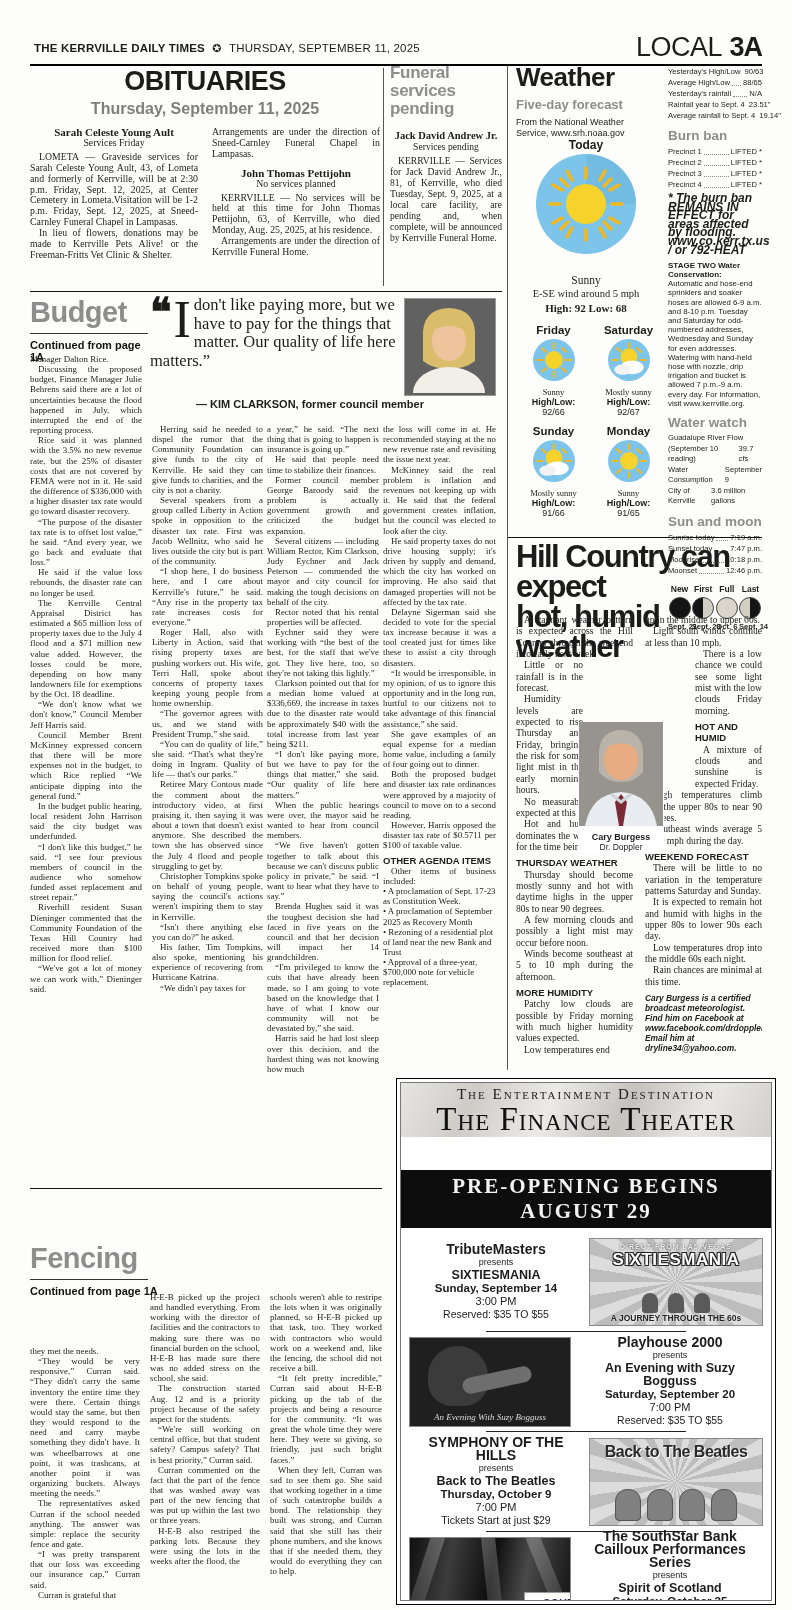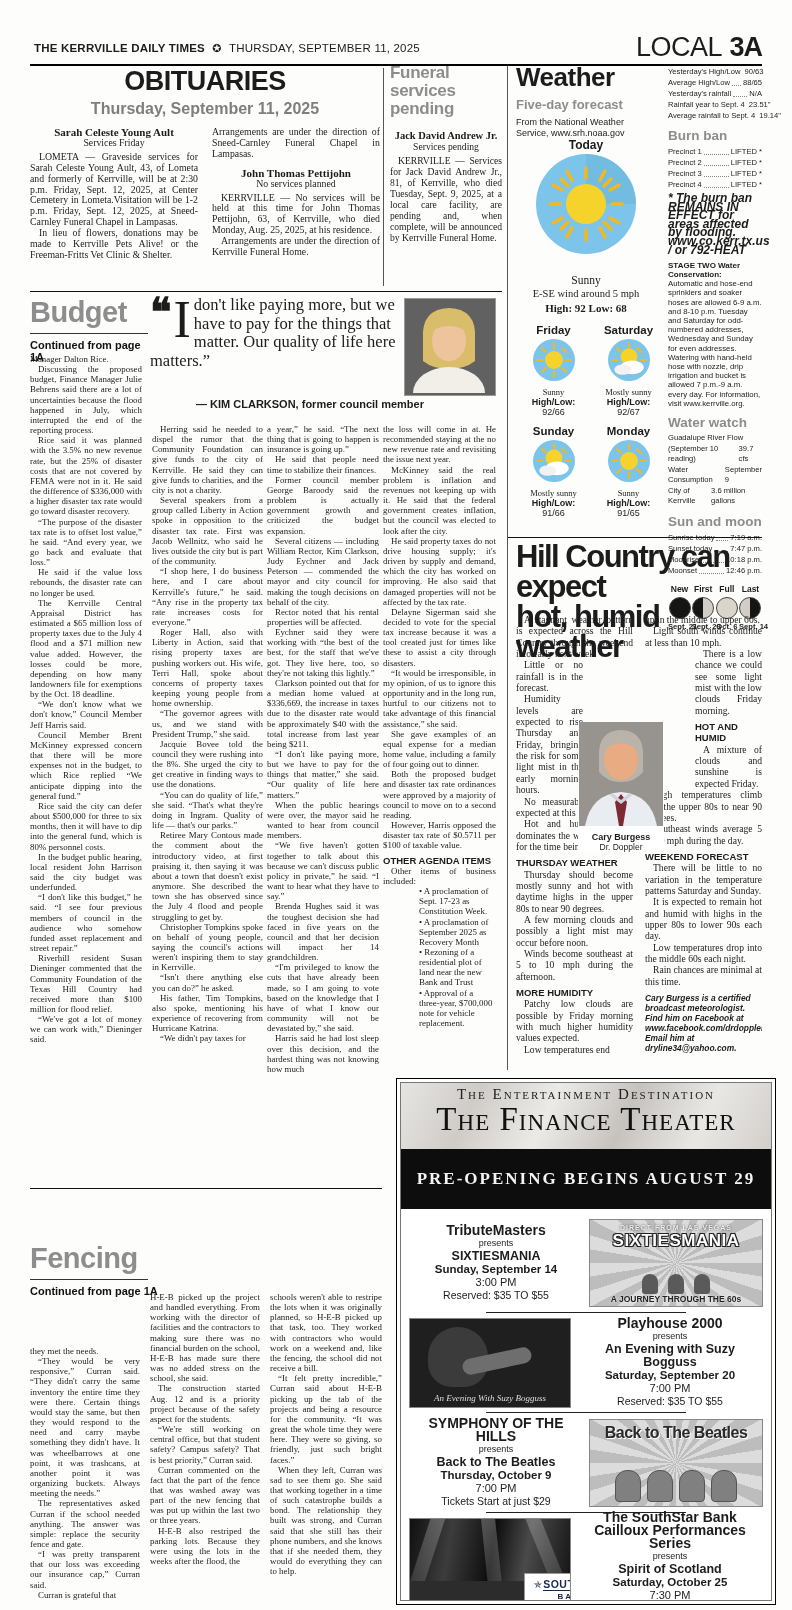--- a/index.html
+++ b/index.html
@@ -81,21 +81,21 @@
 
   
   .art-head{font-family:"Liberation Sans",sans-serif;font-weight:bold;color:#8d8d8d;
             font-size:29px;letter-spacing:-.5px;}
   .art-rule{background:#333;height:1px;width:118px;margin:4px 0 5px;}
   .continued{font-family:"Liberation Sans",sans-serif;font-weight:bold;font-size:11px;color:#111;}
   .cols p{margin:0;font-size:8.9px;line-height:10.15px;text-align:justify;text-indent:8px;}
   .cols.cont p:first-child{text-indent:0;}
   .cols p.subhead{font-family:"Liberation Sans",sans-serif;font-weight:bold;font-size:9.5px;
                   text-align:left;text-indent:0;margin-top:5px;}
-  .cols p.bullet{text-align:left;text-indent:0;margin-left:36px;}
+  .cols p.bullet{text-align:left;text-indent:0;}
   .cols p.bio{font-family:"Liberation Sans",sans-serif;font-weight:bold;font-style:italic;
               font-size:8.4px;line-height:10px;text-align:left;text-indent:0;margin-top:6px;}
 
   
   .budget{position:absolute;left:30px;top:296px;width:468px;height:888px;}
   .budget-headblock{position:absolute;left:0;top:0;width:118px;}
   .bcol{position:absolute;overflow:hidden;}
   .bcol1{left:0;top:58px;width:112px;height:828px;}
   .bcol2{left:122px;top:128px;width:111px;height:760px;}
   .bcol3{left:237px;top:128px;width:112px;height:760px;}
@@ -133,25 +133,25 @@
   .fcol2{left:120px;top:50px;width:110px;height:330px;}
   .fcol3{left:240px;top:50px;width:112px;height:330px;}
 
   
   .ad{position:absolute;left:396px;top:1078px;width:380px;height:527px;border:1px solid #000;
       background:#fff;padding:3px;box-sizing:border-box;}
   .ad-inner{width:100%;height:100%;border:1px solid #777;box-sizing:border-box;
             display:flex;flex-direction:column;overflow:hidden;}
   .marble{background:linear-gradient(115deg,#e7e5e2 0%,#cfccc8 20%,#eceae7 40%,#c6c3bf 60%,#e9e7e4 80%,#d2cfcb 100%);
           text-align:center;font-family:"Liberation Serif",serif;}
-  .ad-top{padding:3px 0 14px;}
+  .ad-top{padding:3px 0 2px;}
   .ad-tagline{font-size:15px;letter-spacing:2px;font-variant:small-caps;color:#222;}
   .ad-name{font-size:33px;line-height:32px;letter-spacing:1px;font-variant:small-caps;color:#111;}
   .ad-black{background:#0d0d0d;color:#f3f3f3;text-align:center;font-family:"Liberation Serif",serif;}
-  .ad-preopen{font-size:17px;letter-spacing:2px;padding:20px 0;font-weight:bold;}
+  .ad-preopen{font-size:21px;letter-spacing:2px;padding:4px 0;font-weight:bold;margin-top:33px;}
   .ad-events{flex:1;background:#fff;padding:4px 8px 0;}
   .ad-row{display:flex;align-items:center;height:99px;}
   .ad-text{flex:1;text-align:center;font-family:"Liberation Sans",sans-serif;line-height:13px;}
   .ev-presenter{font-weight:bold;font-size:14px;}
   .ev-presents{font-size:9px;}
   .ev-show{font-weight:bold;font-size:12.5px;}
   .ev-date{font-weight:bold;font-size:11.5px;}
   .ev-time{font-size:11px;}
   .ev-price{font-size:10.5px;}
   .ad-img{position:relative;overflow:hidden;border:1px solid #888;}
@@ -507,33 +507,31 @@
 
     <div class="cols bcol bcol1 cont">
         <p>Manager Dalton Rice.</p>
         <p>Discussing the proposed budget, Finance Manager Julie Behrens said there are a lot of uncertainties because the flood happened in July, which interrupted the end of the reporting process.</p>
         <p>Rice said it was planned with the 3.5% no new revenue rate, but the 25% of disaster costs that are not covered by FEMA were not in it. He said the difference of $336,000 with a higher disaster tax rate would go toward disaster recovery.</p>
         <p>“The purpose of the disaster tax rate is to offset lost value,” he said. “And every year, we go back and evaluate that loss.”</p>
         <p>He said if the value loss rebounds, the disaster rate can no longer be used.</p>
         <p>The Kerrville Central Appraisal District has estimated a $65 million loss of property taxes due to the July 4 flood and a $71 million new value added. However, the losses could be more, depending on how many landowners file for exemptions by the Oct. 18 deadline.</p>
         <p>“We don't know what we don't know,” Council Member Jeff Harris said.</p>
         <p>Council Member Brent McKinney expressed concern that there will be more expenses not in the budget, to which Rice replied “We anticipate dipping into the general fund.”</p>
-        <p>Rice said the city can defer about $500,000 for three to six months, then it will have to dip into the general fund, which is 80% personnel costs.</p>
         <p>In the budget public hearing, local resident John Harrison said the city budget was underfunded.</p>
         <p>“I don't like this budget,” he said. “I see four previous members of council in the audience who somehow funded asset replacement and street repair.”</p>
         <p>Riverhill resident Susan Dieninger commented that the Community Foundation of the Texas Hill Country had received more than $100 million for flood relief.</p>
         <p>“We've got a lot of money we can work with,” Dieninger said.</p>
       </div>
     <div class="cols bcol bcol2">
         <p>Herring said he needed to dispel the rumor that the Community Foundation can give funds to the city of Kerrville. He said they can give funds to charities, and the city is not a charity.</p>
         <p>Several speakers from a group called Liberty in Action spoke in opposition to the disaster tax rate. First was Jacob Wellnitz, who said he lives outside the city but is part of the community.</p>
         <p>“I shop here, I do business here, and I care about Kerrville's future,” he said. “Any rise in the property tax rate increases costs for everyone.”</p>
         <p>Roger Hall, also with Liberty in Action, said that rising property taxes are pushing workers out. His wife, Terri Hall, spoke about concerns of property taxes keeping young people from home ownership.</p>
         <p>“The governor agrees with us, and we stand with President Trump,” she said.</p>
-        <p>Jacquie Bovee told the council they were rushing into the 8%. She urged the city to get creative in finding ways to use the donations.</p>
         <p>“You can do quality of life,” she said. “That's what they're doing in Ingram. Quality of life — that's our parks.”</p>
         <p>Retiree Mary Contous made the comment about the introductory video, at first praising it, then saying it was about a town that doesn't exist anymore. She described the town she has observed since the July 4 flood and people struggling to get by.</p>
         <p>Christopher Tompkins spoke on behalf of young people, saying the council's actions weren't inspiring them to stay in Kerrville.</p>
         <p>“Isn't there anything else you can do?” he asked.</p>
         <p>His father, Tim Tompkins, also spoke, mentioning his experience of recovering from Hurricane Katrina.</p>
         <p>“We didn't pay taxes for</p>
       </div>
     <div class="cols bcol bcol3 cont">
         <p>a year,” he said. “The next thing that is going to happen is insurance is going up.”</p>
         <p>He said that people need time to stabilize their finances.</p>

